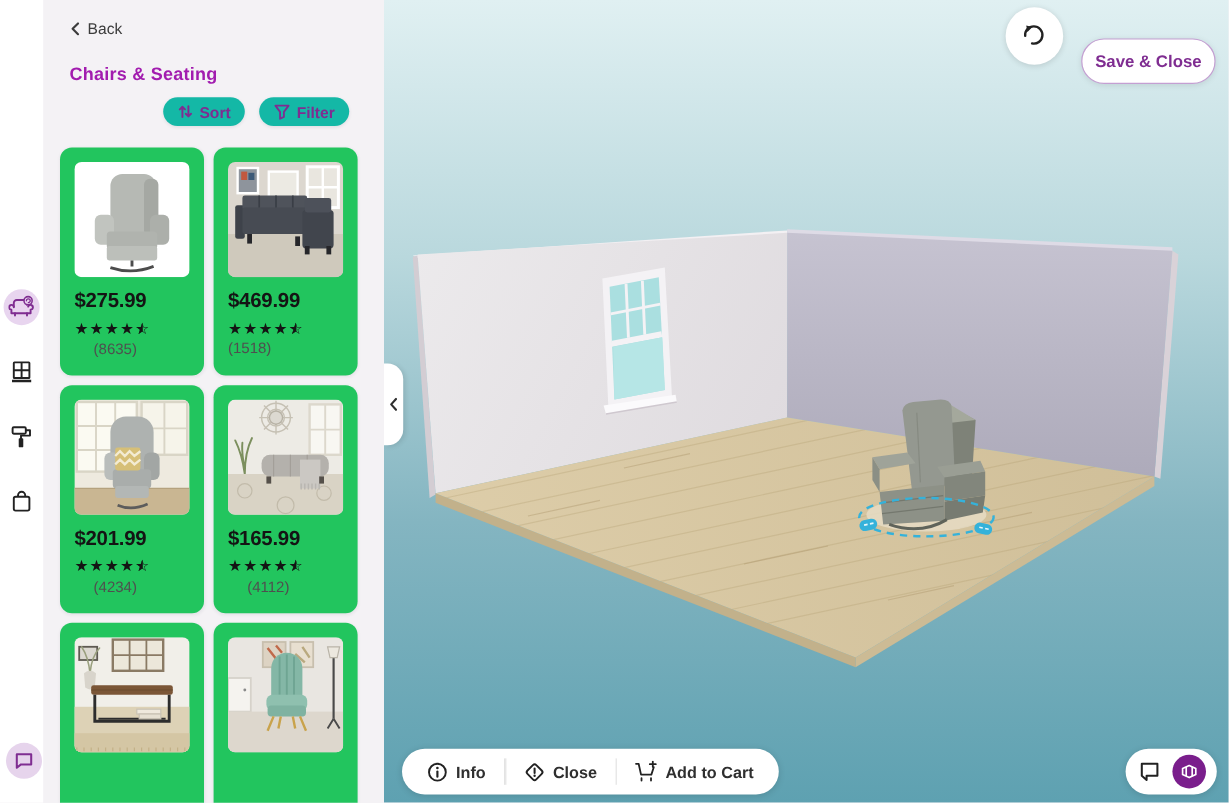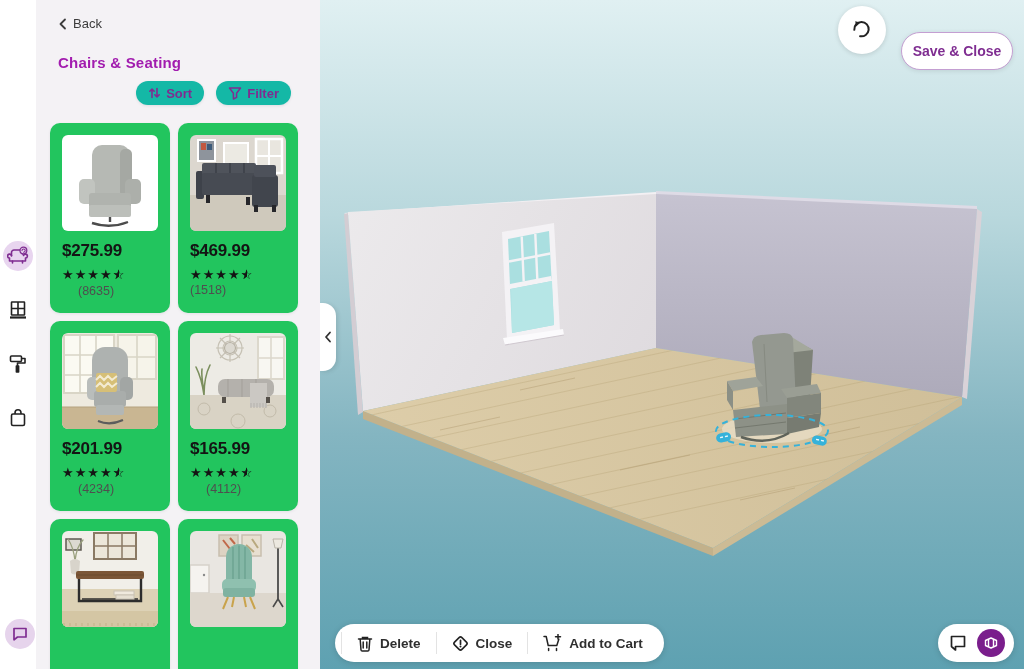--- a/index.html
+++ b/index.html
@@ -389,31 +389,29 @@
 
     <button class="undo-btn">
       <svg width="22" height="22" viewBox="0 0 22 22">
         <path d="M6.2,5.0 A7.2,7.2 0 1 1 5.0,13.5" fill="none" stroke="#222" stroke-width="2" stroke-linecap="round" transform="rotate(-50 11 11)"></path>
         <polygon points="4.2,2.2 9.4,3.4 5.2,7.6" fill="#222"></polygon>
       </svg>
     </button>
     <button class="save-close">Save &amp; Close</button>
 
     <div class="obj-toolbar">
+      <button class="obj-btn">
+        <svg width="17" height="17" viewBox="0 0 17 17">
+          <circle cx="8.5" cy="8.5" r="7" fill="none" stroke="#222" stroke-width="1.6"></circle>
+          <path d="M8.5 8 v4.2" stroke="#222" stroke-width="1.8" stroke-linecap="round"></path>
+          <circle cx="8.5" cy="5" r="1.1" fill="#222"></circle>
+        </svg>
+        <span>Info</span>
+      </button>
       <div class="tb-divider"></div>
-      <button class="obj-btn">
-        <svg width="16" height="17" viewBox="0 0 16 17">
-          <g fill="none" stroke="#222" stroke-width="1.5" stroke-linecap="round">
-            <path d="M1.5 4 h13 M5.5 4 V2.5 h5 V4"></path>
-            <path d="M3.2 4.5 l0.8 10.5 a1.2 1.2 0 0 0 1.2 1 h5.6 a1.2 1.2 0 0 0 1.2-1 l0.8-10.5"></path>
-            <path d="M6.2 7 v6 M9.8 7 v6"></path>
-          </g>
-        </svg>
-        <span>Delete</span>
-      </button>
       <div class="tb-divider"></div>
       <button class="obj-btn">
         <svg width="17" height="17" viewBox="0 0 17 17">
           <rect x="3.3" y="3.3" width="10.4" height="10.4" rx="2" fill="none" stroke="#222" stroke-width="1.6" transform="rotate(45 8.5 8.5)"></rect>
           <path d="M8.5 5.4 v3.8" stroke="#222" stroke-width="1.7" stroke-linecap="round"></path>
           <circle cx="8.5" cy="11.4" r="1" fill="#222"></circle>
         </svg>
         <span>Close</span>
       </button>
       <div class="tb-divider"></div>

